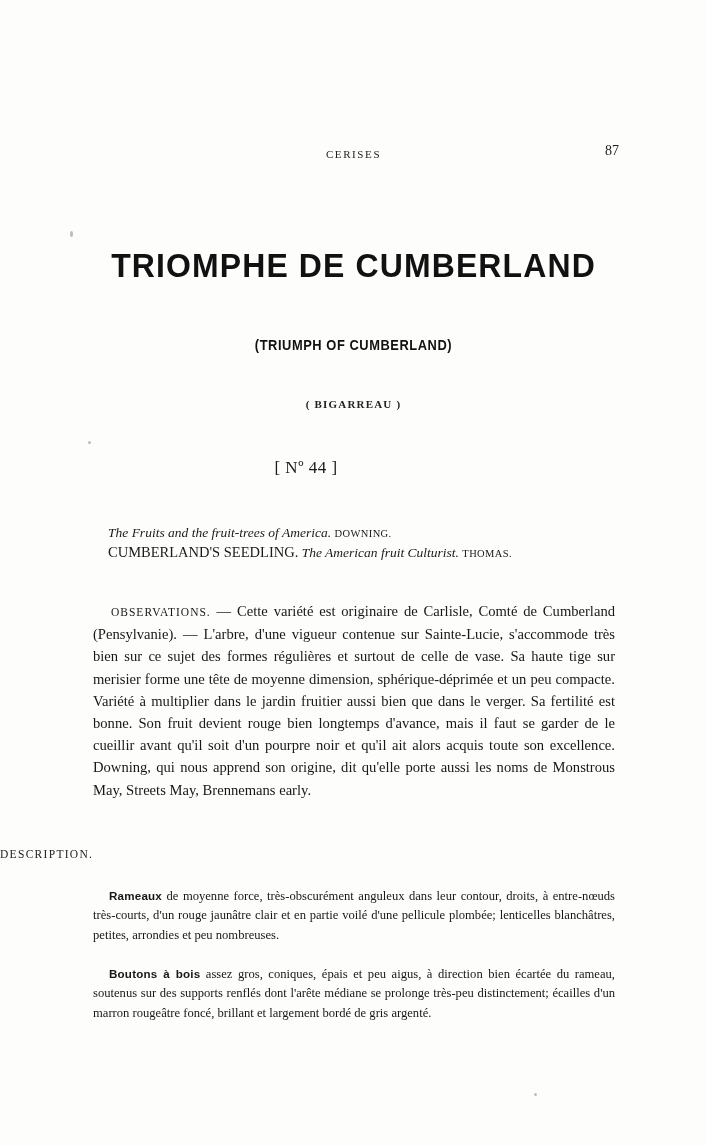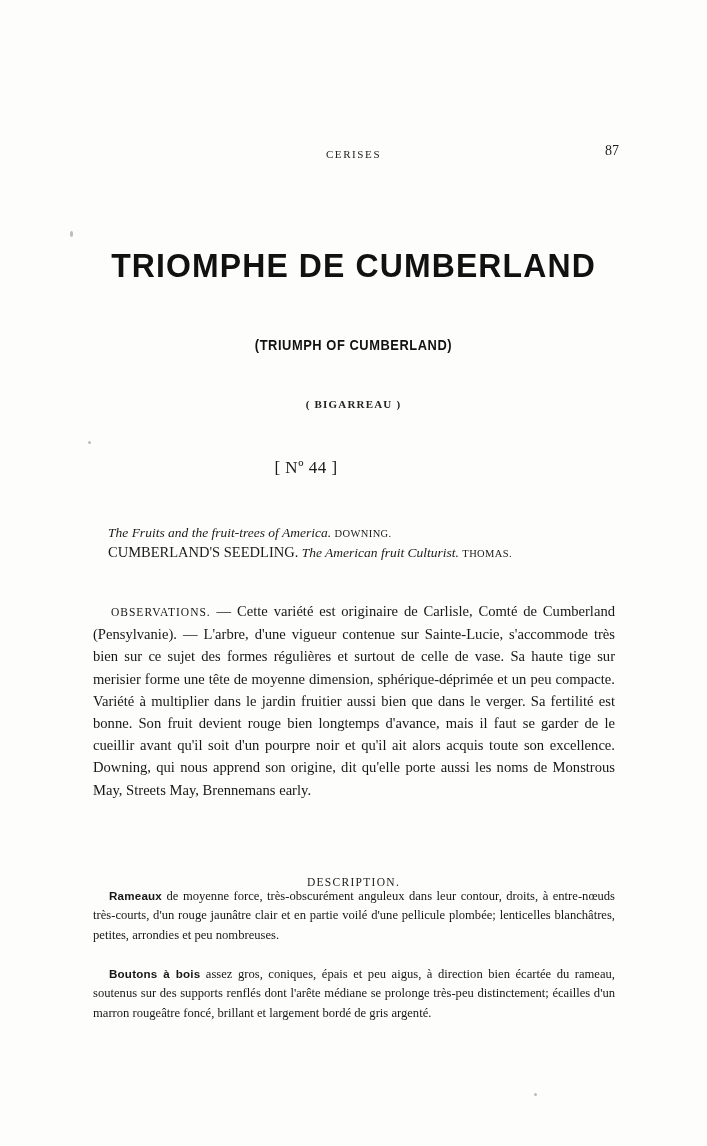--- a/index.html
+++ b/index.html
@@ -132,26 +132,25 @@
   }
   .indent {
     display: inline-block;
     width: 18px;
   }
   .desc-head {
     position: absolute;
     left: 0;
     top: 848px;
     width: 707px;
-    text-align: center;
+    text-align: left;
     font-size: 11.5px;
     letter-spacing: 1.3px;
     font-weight: normal;
     color: #222;
-    margin-top: 28px;
   }
   .small-block {
     position: absolute;
     left: 93px;
     width: 522px;
     font-size: 12.6px;
     line-height: 19.4px;
     text-align: justify;
     color: #171717;
   }

